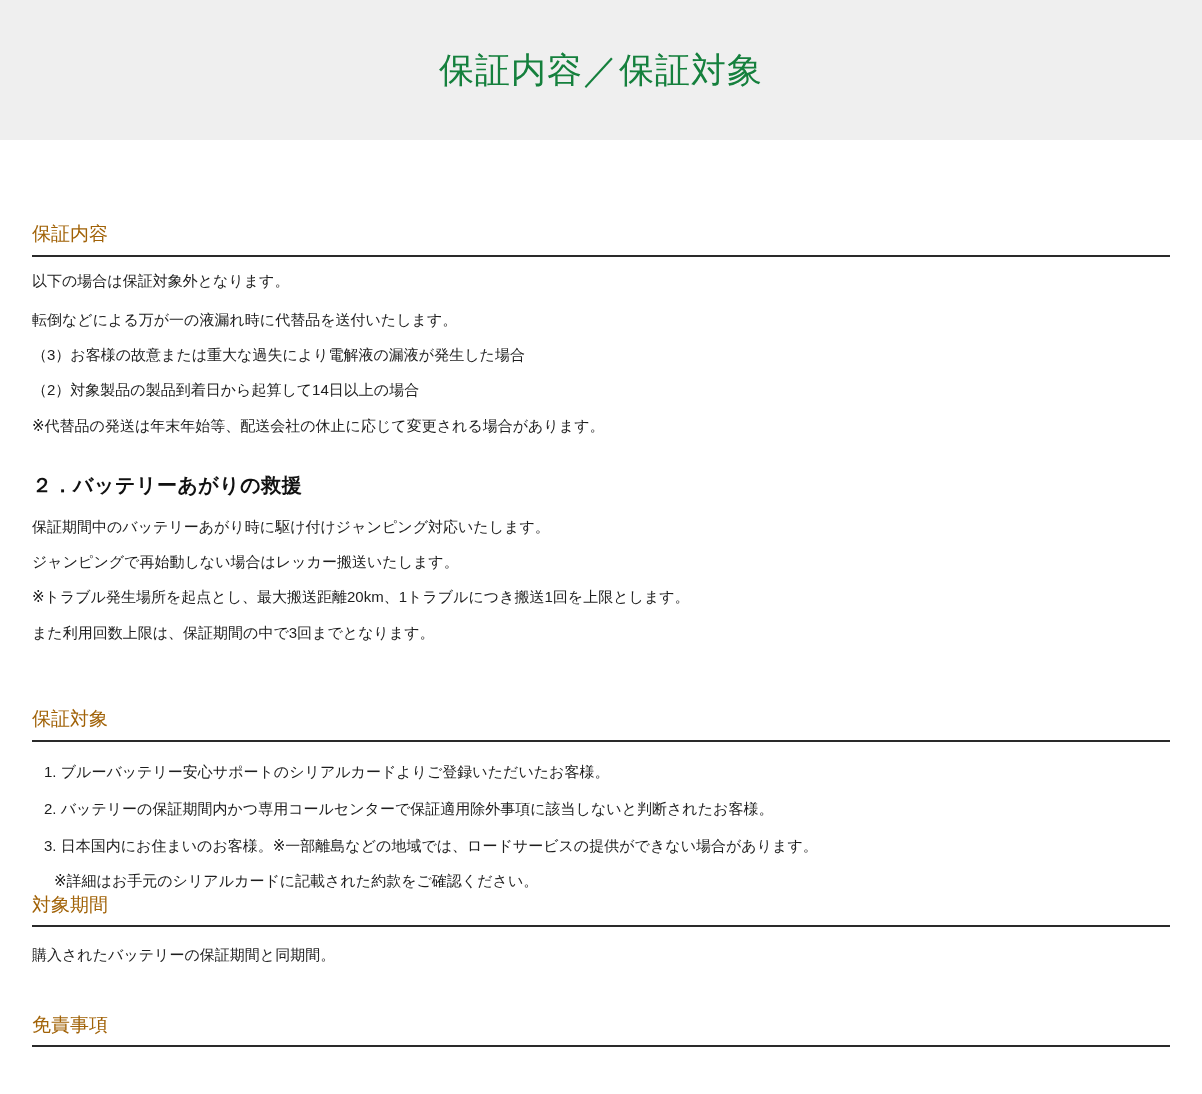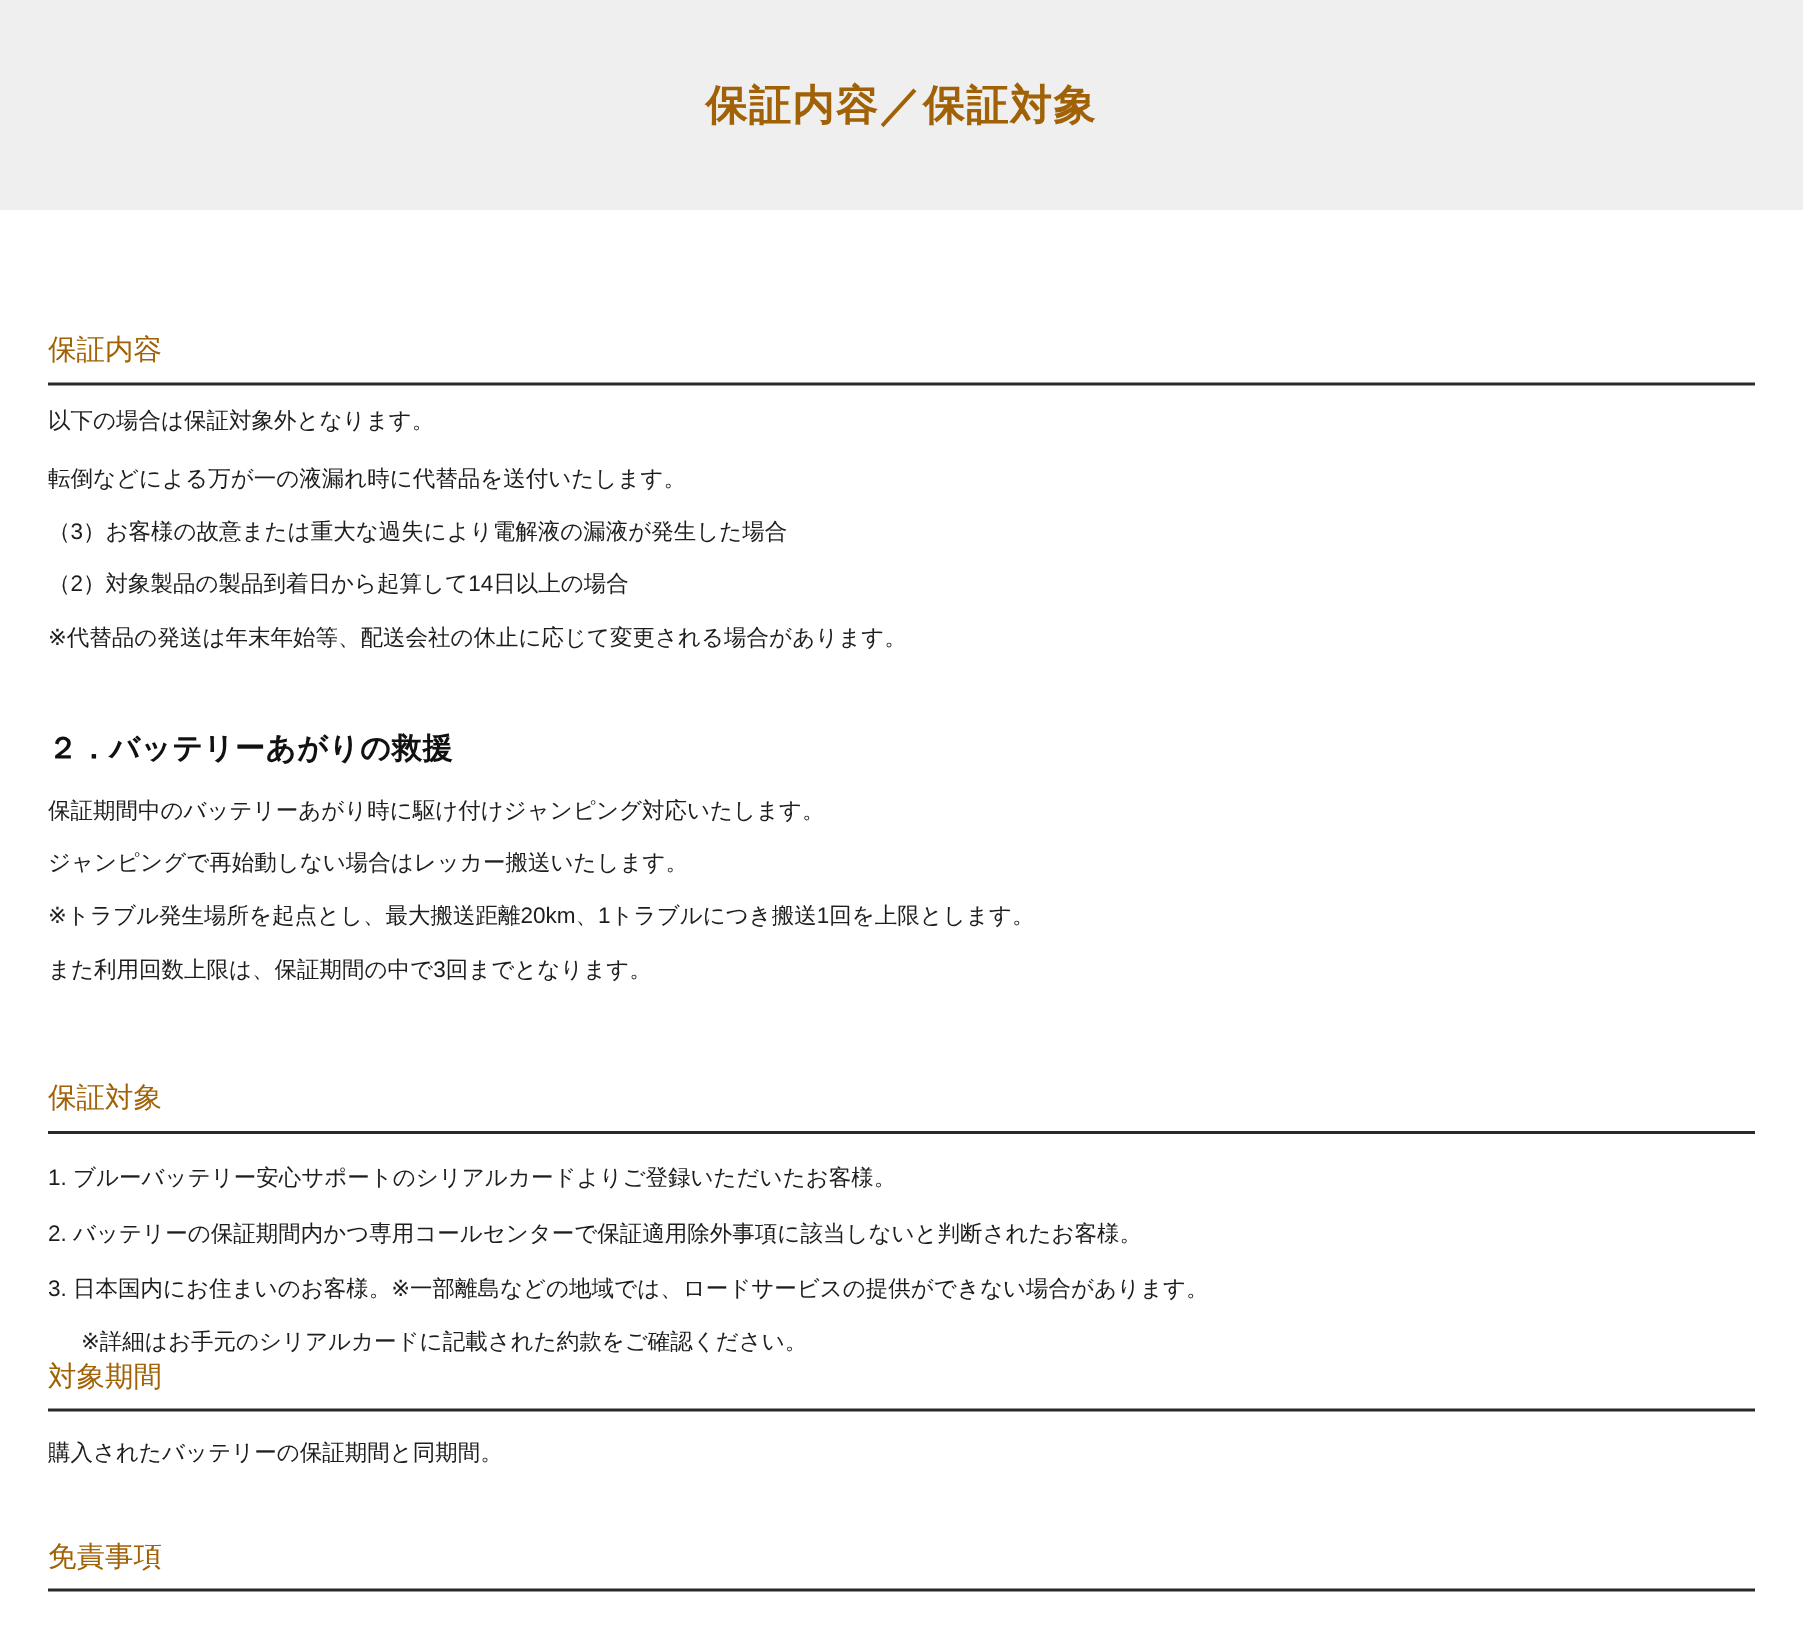--- a/index.html
+++ b/index.html
@@ -23,24 +23,24 @@
   
   .banner {
     background: #efefef;
     height: 140px;
     display: flex;
     align-items: center;
     justify-content: center;
     box-sizing: border-box;
   }
   .banner-title {
-    font-size: 28px;
-    font-weight: bold;
+    font-size: 35px;
+    font-weight: normal;
     letter-spacing: 1px;
-    color: #a16207;
+    color: #15803d;
     line-height: 1.2;
     text-align: center;
     white-space: nowrap;
   }
 
   
   .content {
     padding: 0 32px;
     box-sizing: border-box;
   }
@@ -66,39 +66,39 @@
 
   .sub-heading {
     font-size: 17px;
     font-weight: bold;
     color: #111111;
     margin: 22px 0 0 0;
     line-height: 1.4;
   }
   .sub-heading.big {
     font-size: 20px;
-    margin-top: 48px;
+    margin-top: 34px;
     letter-spacing: 0.5px;
   }
 
   .body-line {
     font-size: 15px;
     color: #1d1d1d;
     line-height: 1.55;
     margin: 16px 0 0 0;
   }
   .body-line.tight {
     margin-top: 12px;
   }
   .body-line.indent {
     padding-left: 22px;
   }
 
   .list {
-    margin: 0;
+    margin: 12px;
     padding: 0;
     list-style: none;
   }
   .list-item {
     font-size: 15px;
     color: #1d1d1d;
     line-height: 1.55;
     margin-top: 14px;
   }
   .list-item:first-child {

